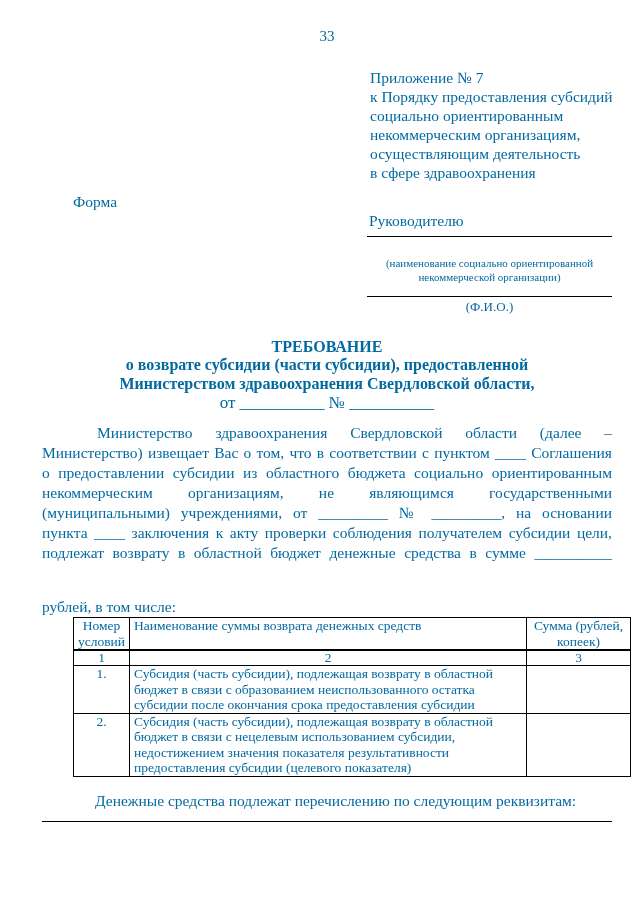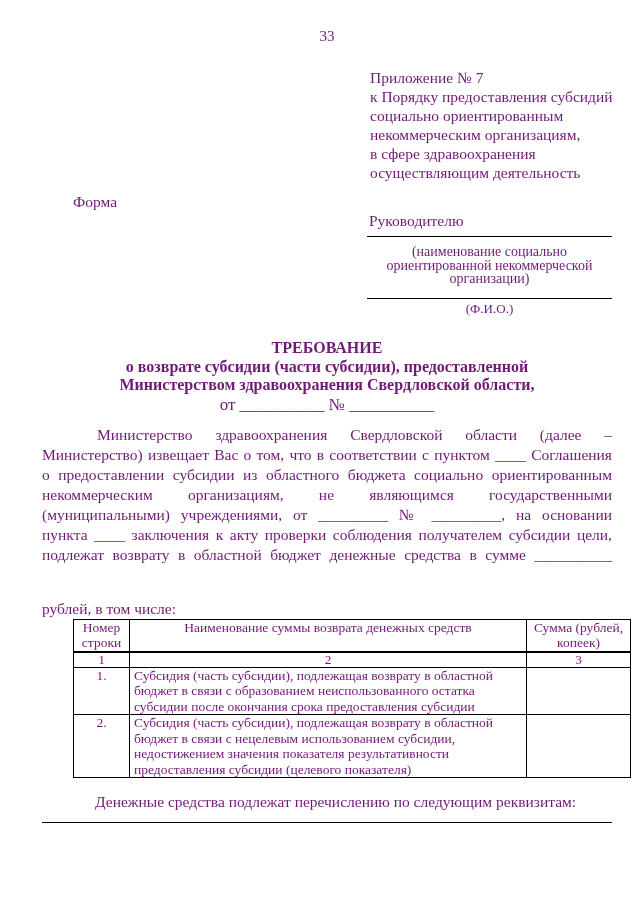--- a/index.html
+++ b/index.html
@@ -1,37 +1,37 @@
 <!DOCTYPE html>
 <html><head>
 <meta charset="utf-8">
 <style>
   html,body { margin:0; padding:0; background:#fff; }
   .page {
     position:relative;
     width:640px; height:905px;
     background:#ffffff;
-    color:#701a75;
+    color:#0369a1;
     font-family:"Liberation Serif","DejaVu Serif",serif;
     padding:28px 28px 0 42px;
     box-sizing:border-box;
     overflow:hidden;
   }
   .page-number { text-align:center; font-size:15px; line-height:16px; }
 
   .appendix { width:242px; margin:24px 0 0 auto; font-size:15.5px; line-height:19px; }
   .appendix-line { white-space:nowrap; }
 
   .forma { padding-left:31px; margin-top:10px; font-size:15.5px; line-height:20px; }
 
   .recipient { width:245px; margin-left:auto; font-size:15.5px; }
   .recipient-to { line-height:18px; padding-left:2px; }
   .sig-line { border-bottom:1px solid #000; height:6px; }
   .sig-line-2 { height:12px; }
-  .sig-caption { font-size:14px; line-height:13.5px; text-align:center; margin-top:8px; }
+  .sig-caption { font-size:11px; line-height:13.5px; text-align:center; margin-top:20px; }
   .sig-caption-2 { margin-top:3px; font-size:13px; }
 
   .title { text-align:center; margin-top:24px; font-size:16px; }
   .title-line { font-weight:bold; line-height:18.5px; }
   .date-line { font-weight:normal; font-size:17px; line-height:19px; }
 
   .body { margin-top:11px; font-size:15.5px; line-height:20px; }
   .bline { text-align:justify; text-align-last:justify; }
   .bline.indent { text-indent:55px; }
   .bline.lastline { text-align-last:left;margin-top:34px; }
@@ -41,41 +41,41 @@
     border-collapse:collapse;
     font-size:13.5px; line-height:15.5px;
     border:1.5px solid #000;
     table-layout:fixed;
   }
   .rtable td { border:1px solid #000; vertical-align:top; padding:0 4px; }
   .rtable .thead-row td { border-bottom-width:2px; }
   .rtable .num-row td { border-bottom-width:1.5px; line-height:14px; text-align:center; }
   .c1 { width:47px; text-align:center; }
   .c2 { width:388px; }
-  .hc2 { text-align:center; }
+  .hc2 { }
   .c3 { width:95px; text-align:center; }
 
   .requisites { margin-top:14px; text-indent:53px; font-size:15.5px; line-height:20px; }
   .bottom-rule { border-bottom:1.5px solid #000; height:10px; }
   .bottom-caption { text-align:center; font-size:13px; line-height:15px; margin-top:2px; }
 </style>
 </head>
 <body>
 
 <div class="page">
 
   <div class="page-number">33</div>
 
   <div class="appendix">
     <div class="appendix-line">Приложение № 7</div>
     <div class="appendix-line">к Порядку предоставления субсидий</div>
     <div class="appendix-line">социально ориентированным</div>
     <div class="appendix-line">некоммерческим организациям,</div>
+    <div class="appendix-line">осуществляющим деятельность</div>
     <div class="appendix-line">в сфере здравоохранения</div>
-    <div class="appendix-line">осуществляющим деятельность</div>
   </div>
 
   <div class="forma">Форма</div>
 
   <div class="recipient">
     <div class="recipient-to">Руководителю</div>
     <div class="sig-line"></div>
     <div class="sig-caption">(наименование социально ориентированной некоммерческой организации)</div>
     <div class="sig-line sig-line-2"></div>
     <div class="sig-caption sig-caption-2">(Ф.И.О.)</div>
@@ -95,21 +95,21 @@
     <div class="bline">некоммерческим организациям, не являющимся государственными</div>
     <div class="bline">(муниципальными) учреждениями, от _________ № _________, на основании</div>
     <div class="bline">пункта ____ заключения к акту проверки соблюдения получателем субсидии цели,</div>
     <div class="bline">подлежат возврату в областной бюджет денежные средства в сумме __________</div>
     <div class="bline lastline">рублей, в том числе:</div>
   </div>
 
   <table class="rtable">
     <tbody>
         <tr class="thead-row">
-      <td class="c1">Номер строки</td>
+      <td class="c1">Номер условий</td>
       <td class="c2 hc2">Наименование суммы возврата денежных средств</td>
       <td class="c3">Сумма (рублей, копеек)</td>
     </tr>
     <tr class="num-row">
       <td class="c1">1</td>
       <td class="c2">2</td>
       <td class="c3">3</td>
     </tr>
     <tr>
       <td class="c1">1.</td>

